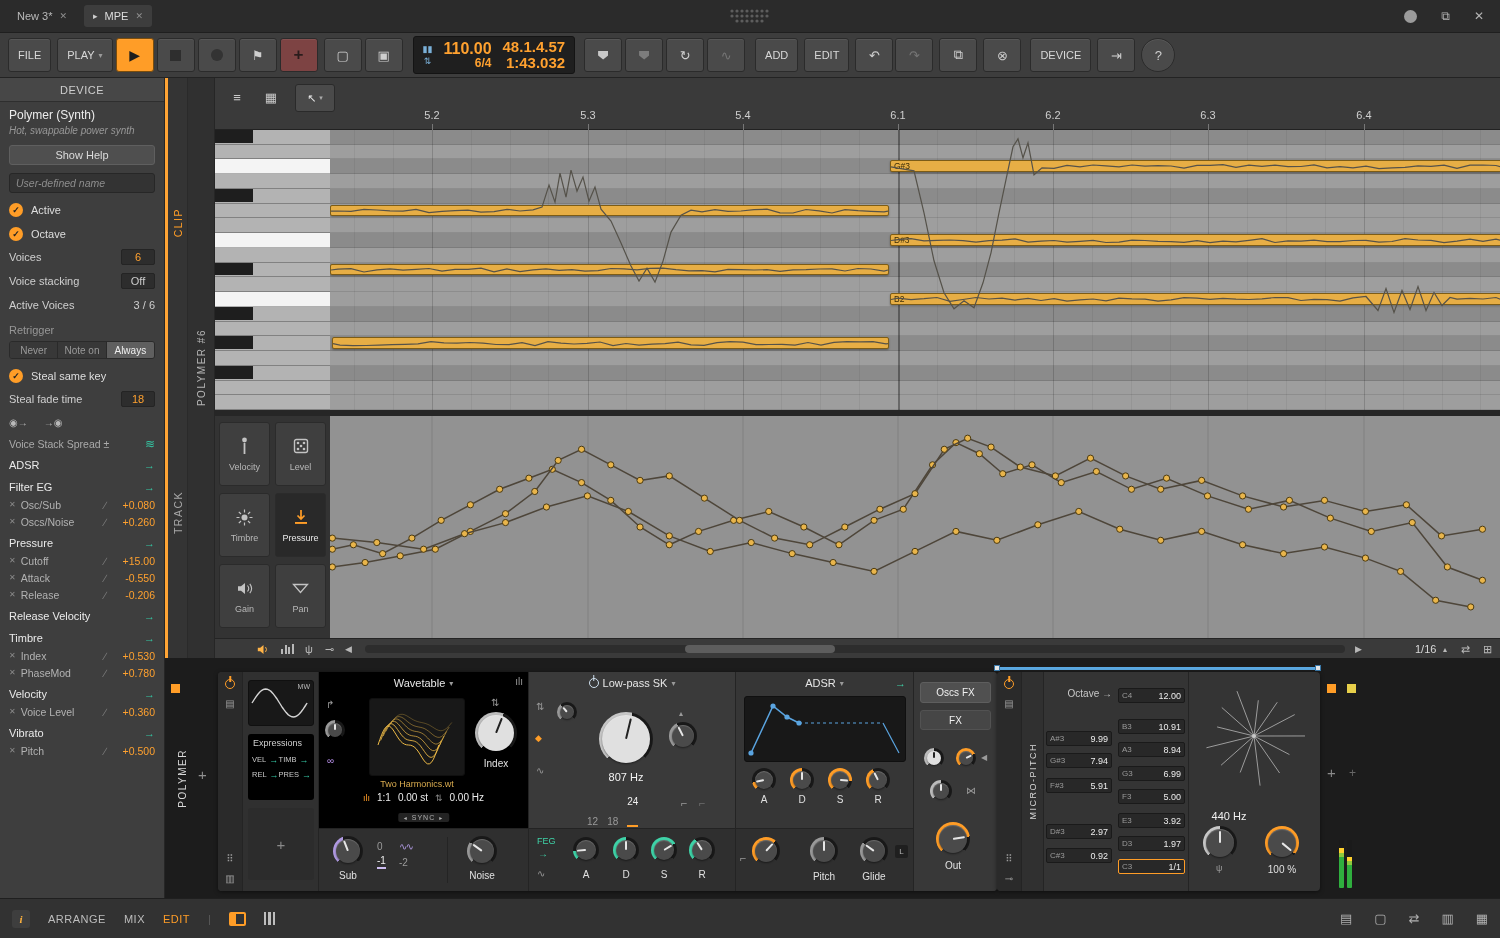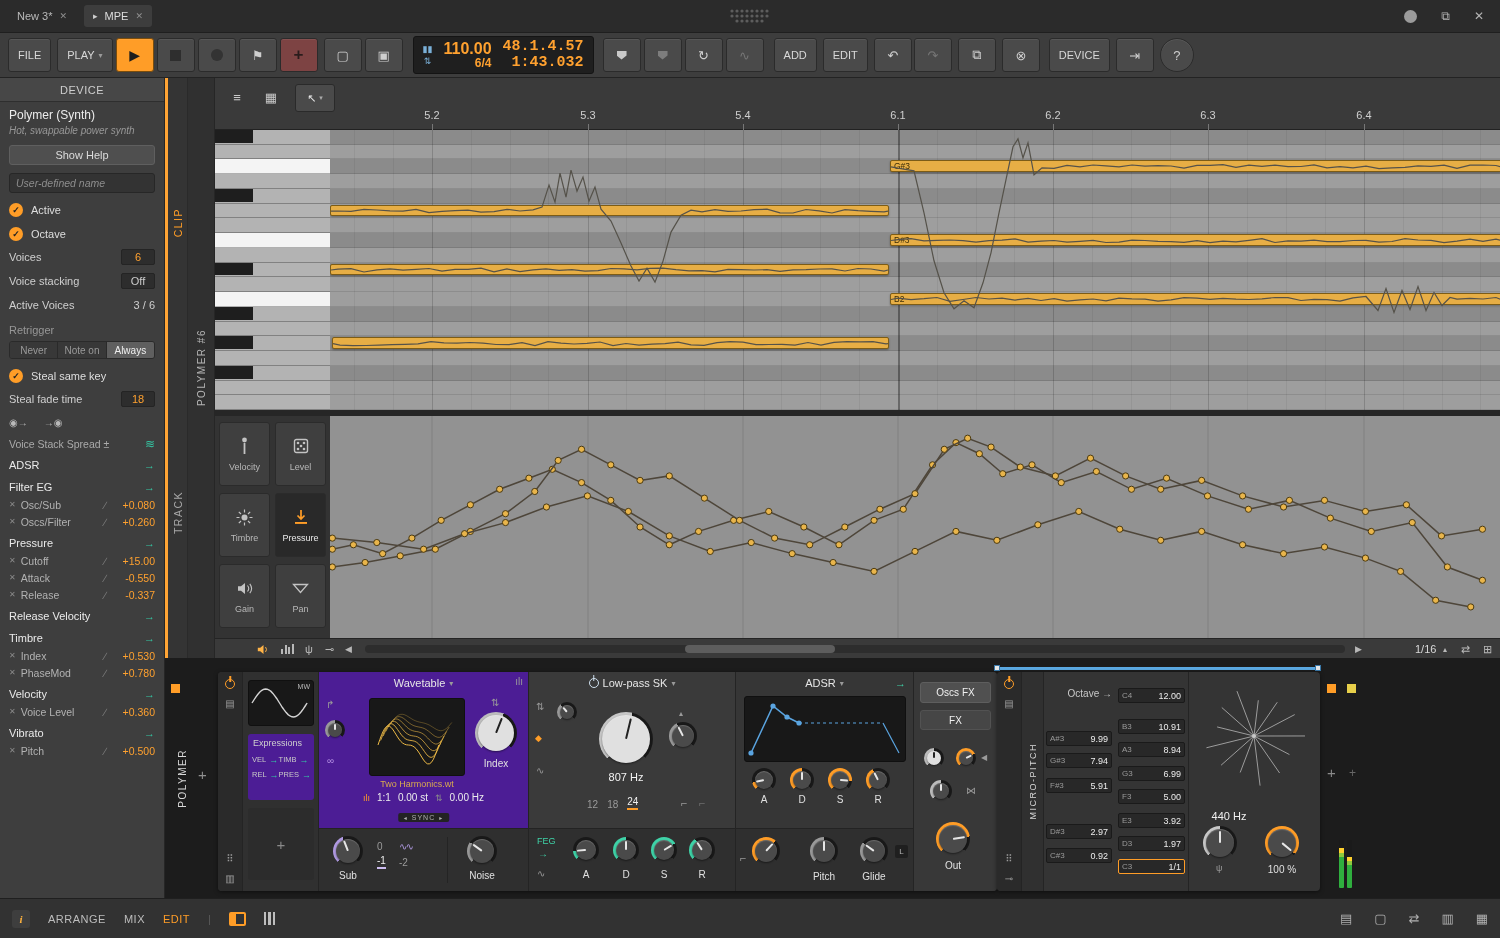--- a/index.html
+++ b/index.html
@@ -28,21 +28,21 @@
   .tbtn.dim{color:#767676;}
   .stopsq{width:11px;height:11px;background:#2e2e2e;}
   .recdot{width:12px;height:12px;border-radius:50%;background:#333;}
   .pent{width:10px;height:9px;background:#c9c9c9;clip-path:polygon(0 0,100% 0,100% 55%,50% 100%,0 55%);}
   .pent.dim{background:#7d7d7d;}
   .lcd{height:38px;background:#1f1f1f;border:1px solid #141414;border-radius:3px;display:flex;align-items:center;padding:2px 9px;gap:11px;color:#ffa12f;}
   .lcd .icol{display:flex;flex-direction:column;gap:3px;color:#7ab0d8;font-size:9px;text-align:center;line-height:1;}
   .lcd .col{display:flex;flex-direction:column;justify-content:center;line-height:1.1;text-align:right;}
   .lcd-tempo{font-size:16px;font-weight:bold;}
   .lcd-sig{font-size:12px;font-weight:bold;}
-  .lcd-pos{font-size:15px;font-weight:bold;font-family:Liberation Mono, monospace;}
+  .lcd-pos{font-size:15px;font-weight:bold;}
 
   
   .inspector{position:absolute;left:0;top:78px;width:165px;height:820px;background:#3e3e3e;border-right:1px solid #262626;overflow:hidden;}
   .insp-h{height:24px;background:#474747;border-bottom:1px solid #2e2e2e;display:flex;align-items:center;justify-content:center;color:#cfcfcf;letter-spacing:.5px;}
   .insp-body{padding:6px 9px 0 9px;}
   .insp-name{font-size:12px;color:#ececec;}
   .insp-tag{font-size:10px;font-style:italic;color:#979797;margin-top:3px;}
   .btn-help{margin-top:9px;height:20px;background:#4f4f4f;border:1px solid #5f5f5f;border-radius:3px;display:flex;align-items:center;justify-content:center;color:#dcdcdc;}
   .insp-input{margin-top:8px;width:100%;height:20px;background:#333;border:1px solid #272727;border-radius:3px;color:#bbb;font-style:italic;font-size:10.5px;padding:0 6px;font-family:inherit;outline:none;}
   .insp-input::placeholder{color:#8d8d8d;}
@@ -141,21 +141,21 @@
   .klabel{position:absolute;text-align:center;font-size:10px;color:#e0e0e0;}
   .smicon{position:absolute;color:#9a9a9a;font-size:10px;line-height:1;}
   .subrow{position:absolute;left:0;right:0;bottom:0;height:63px;background:#2f2f2f;border-top:1px solid #232323;}
   .dbox{position:absolute;background:#181818;border-radius:3px;border:1px solid #101010;}
   .parrow{position:absolute;display:flex;align-items:center;justify-content:center;gap:7px;font-size:10px;color:#ececec;}
   .syncstrip{position:absolute;background:#232323;border-radius:2px;font-size:7px;color:#b0b0b0;display:flex;align-items:center;gap:4px;padding:1px 6px;letter-spacing:1px;}
   .suboct{position:absolute;display:grid;grid-template-columns:22px 22px;grid-auto-rows:16px;font-size:10px;color:#9a9a9a;align-items:center;}
   .suboct .sel{color:#ececec;border-bottom:2px solid #cdbcf0;justify-self:start;padding-bottom:1px;}
   .suboct .wav{color:#b09ae2;letter-spacing:-2px;}
   .slopes{position:absolute;display:flex;gap:9px;font-size:10px;color:#9a9a9a;align-items:flex-end;}
-  .slopes .sel{color:#f0f0f0;border-bottom:2px solid #ff9d27;padding-bottom:1px;}
+  .slopes .sel{color:#f0f0f0;border-bottom:2px solid #ff9d27;padding-bottom:18px;}
   .fxtab{position:absolute;display:flex;align-items:center;justify-content:center;font-size:10px;color:#f0f0f0;background:#505050;border:1px solid #5e5e5e;border-radius:3px;}
   .fxtab.flat{background:#464646;border-color:#525252;}
   .exprgrid{position:absolute;left:4px;top:18px;right:4px;display:grid;grid-template-columns:1fr 1fr;grid-auto-rows:15px;font-size:7.5px;color:#c8c8c8;}
   .exprgrid .it{display:flex;align-items:center;gap:3px;}
   .exprgrid .ar{color:#35c7a4;font-weight:bold;font-size:9px;}
   .lbadge{position:absolute;width:13px;height:13px;background:#1f1f1f;border-radius:2px;color:#b5b5b5;font-size:8px;display:flex;align-items:center;justify-content:center;}
   .mp-list{width:145px;position:relative;}
   .mp-entry{position:absolute;height:15px;background:#282828;border:1px solid #1a1a1a;border-radius:2px;display:flex;align-items:center;justify-content:space-between;padding:0 3px;}
   .mp-entry .n{font-size:8px;color:#9a9a9a;}
   .mp-entry .v{font-size:9px;color:#ececec;}
@@ -340,21 +340,21 @@
             <span class="arrow">→</span>
           </div>
           <div class="mod-r">
             <span class="x">✕</span>
             <span>Osc/Sub</span>
             <span class="slash">∕</span>
             <span class="val">+0.080</span>
           </div>
           <div class="mod-r">
             <span class="x">✕</span>
-            <span>Oscs/Filter</span>
+            <span>Oscs/Noise</span>
             <span class="slash">∕</span>
             <span class="val">+0.260</span>
           </div>
           <div class="mod-h">
             <span>Pressure</span>
             <span class="arrow">→</span>
           </div>
           <div class="mod-r">
             <span class="x">✕</span>
             <span>Cutoff</span>
@@ -364,21 +364,21 @@
           <div class="mod-r">
             <span class="x">✕</span>
             <span>Attack</span>
             <span class="slash">∕</span>
             <span class="val">-0.550</span>
           </div>
           <div class="mod-r">
             <span class="x">✕</span>
             <span>Release</span>
             <span class="slash">∕</span>
-            <span class="val">-0.337</span>
+            <span class="val">-0.206</span>
           </div>
           <div class="mod-h">
             <span>Release Velocity</span>
             <span class="arrow">→</span>
           </div>
           <div class="mod-h">
             <span>Timbre</span>
             <span class="arrow">→</span>
           </div>
           <div class="mod-r">
@@ -827,21 +827,21 @@
         <span>▥</span>
       </div>
 
       <div class="dcol" style="width:76px;background:#303030">
         <div class="dbox" style="left:5px;top:8px;width:66px;height:46px">
           <svg id="mwsvg" width="64" height="44">
               <path d="M3,22.0 L4.9,19.0 L6.8,16.1 L8.7,13.5 L10.6,11.3 L12.5,9.6 L14.399999999999999,8.5 L16.299999999999997,8.0 L18.2,8.2 L20.099999999999998,9.0 L22,10.4 L23.9,12.4 L25.799999999999997,14.8 L27.7,17.5 L29.599999999999998,20.5 L31.5,23.5 L33.4,26.5 L35.3,29.2 L37.199999999999996,31.6 L39.1,33.6 L41,35.0 L42.9,35.8 L44.8,36.0 L46.699999999999996,35.5 L48.599999999999994,34.4 L50.5,32.7 L52.4,30.5 L54.3,27.9 L56.199999999999996,25.0 L58.099999999999994,22.0 " fill="none" stroke="#d4d4d4" stroke-width="1.4"></path>
             </svg>
           <span class="abs" style="right:3px;top:2px;font-size:7px;color:#b9b9b9">MW</span>
         </div>
-        <div class="abs" style="left:5px;top:62px;width:66px;height:66px;background:#4c1d95;border-radius:3px">
+        <div class="abs" style="left:5px;top:62px;width:66px;height:66px;background:#000000;border-radius:3px">
           <span class="abs" style="left:5px;top:4px;font-size:9px;color:#cfcfcf">Expressions</span>
           <div class="exprgrid" id="exprgrid">
               <div class="it">
                 <span>VEL</span>
                 <span class="ar">→</span>
               </div>
               <div class="it">
                 <span>TIMB</span>
                 <span class="ar">→</span>
               </div>
@@ -851,21 +851,21 @@
               </div>
               <div class="it">
                 <span>PRES</span>
                 <span class="ar">→</span>
               </div>
             </div>
         </div>
         <div class="abs" style="left:5px;top:136px;width:66px;height:72px;background:#2c2c2c;border-radius:3px;display:flex;align-items:center;justify-content:center;font-size:15px;color:#8a8a8a">+</div>
       </div>
 
-      <div class="dcol" style="width:210px;background:#4c1d95">
+      <div class="dcol" style="width:210px;background:#000000">
         <div class="dhead">
           <span>Wavetable</span>
           <span class="caret">▾</span>
         </div>
         <span class="smicon" style="right:5px;top:5px;color:#9a9a9a">ılı</span>
         <span class="smicon" style="left:7px;top:28px">↱</span>
         <div class="knob" style="left: 6px; top: 48px; width: 20px; height: 20px; background: conic-gradient(from 225deg, rgb(154, 154, 154) 0deg, rgb(154, 154, 154) 135deg, rgb(25, 25, 25) 135deg, rgb(25, 25, 25) 270deg, rgba(0, 0, 0, 0) 270deg);">
             <div class="kface">
               <div class="ktick" style="transform: rotate(180deg);"></div>
             </div>

